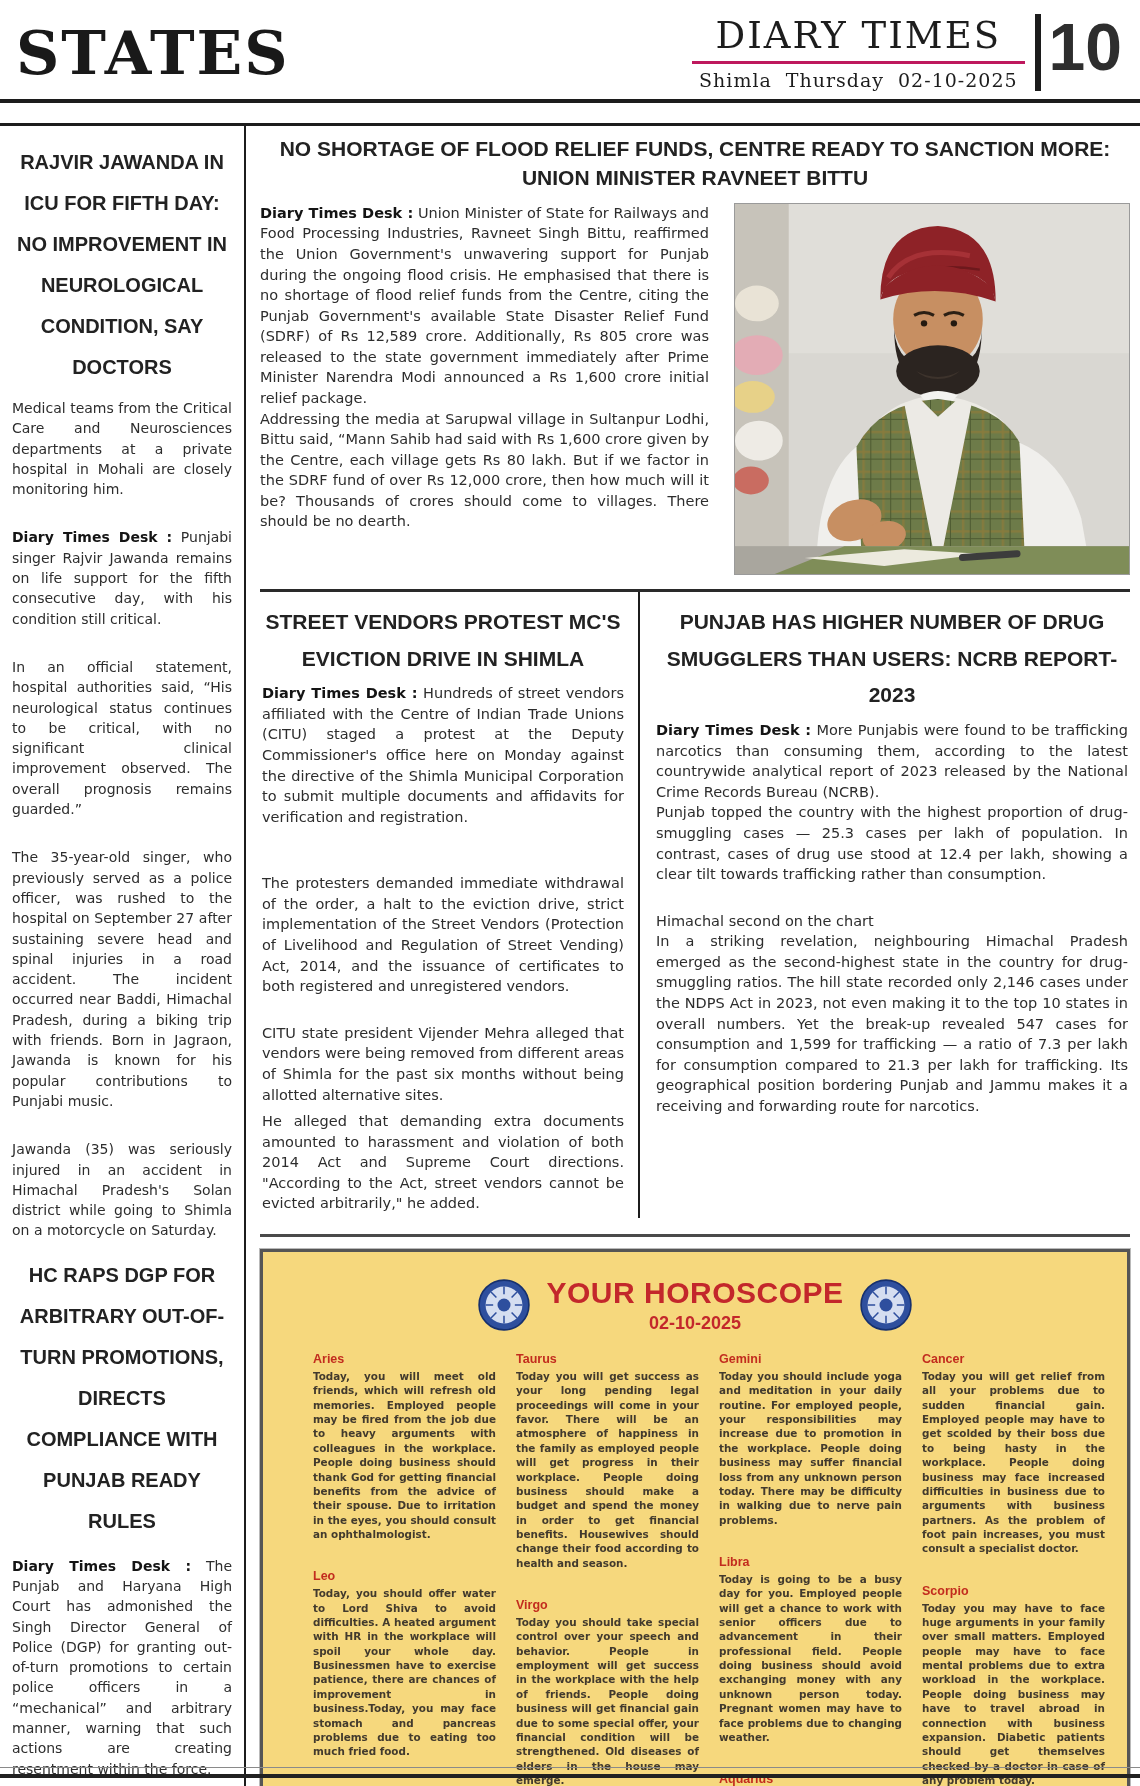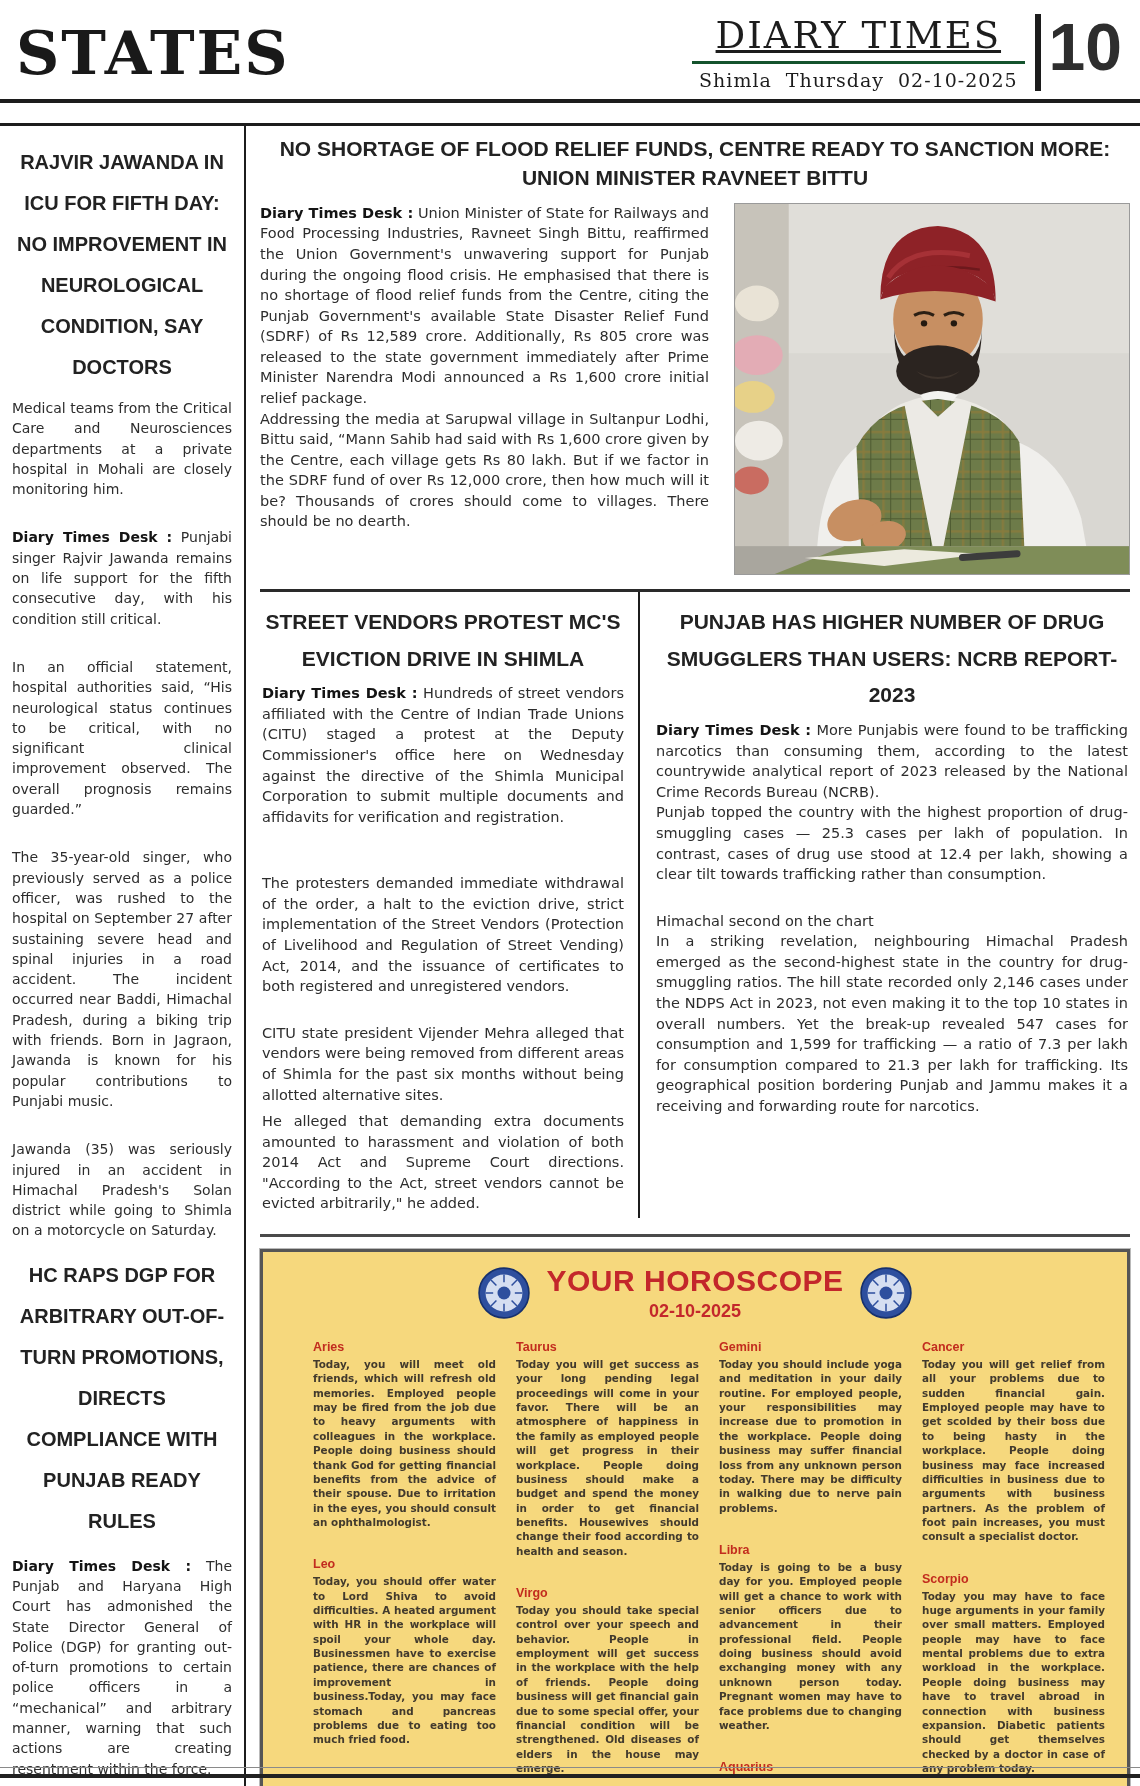--- a/index.html
+++ b/index.html
@@ -13,21 +13,21 @@
   .header {
     display:flex; justify-content:space-between; align-items:center;
     padding:14px 16px 8px 16px; border-bottom:4px solid #1c1c1c;
   }
   .section-title {
     font-family:"DejaVu Serif", serif; font-size:60px; font-weight:700;
     letter-spacing:2px; line-height:1; color:#191919;
   }
   .masthead-block { display:flex; align-items:stretch; gap:10px; }
   .masthead-text { text-align:center; font-family:"DejaVu Serif", serif; color:#1d1d1d; }
-  .masthead-title { font-size:37px; letter-spacing:2px; border-bottom:3px solid #14532d; padding:0 6px 4px 6px;text-decoration:underline; }
+  .masthead-title { font-size:37px; letter-spacing:2px; border-bottom:3px solid #be185d; padding:0 6px 4px 6px; }
   .dateline { font-size:19px; padding-top:5px; letter-spacing:1px; }
   .dateline span { margin:0 7px; }
   .page-number {
     border-left:6px solid #1c1c1c; padding:2px 2px 0 8px;
     font-family:"Liberation Sans", sans-serif; font-weight:700;
     font-size:66px; line-height:0.95; color:#2e2e2e;
   }
   
   .content { display:flex; border-top:3px solid #1c1c1c; margin-top:20px; }
   .left-col {
@@ -64,21 +64,21 @@
   .gap-lg { margin-top:46px !important; }
   .gap-md { margin-top:26px !important; }
   .gap-sm { margin-top:6px !important; }
   
   .rule-above-box { border-top:3px solid #4a4a4a; margin-top:16px; }
   .horoscope-box {
     margin-top:12px; background:#f6d87d;
     border:3px solid #555; box-shadow:0 0 0 1px #b9b9b9;
     height:578px; overflow:hidden;
   }
-  .h-header { display:flex; justify-content:center; align-items:center; gap:16px; padding-top:12px; }
+  .h-header { display:flex; justify-content:center; align-items:center; gap:16px; padding-top:24px; }
   .h-logo { width:52px; height:52px; }
   .h-titleblock { text-align:center; }
   .h-title {
     font-family:"Liberation Sans", sans-serif; font-weight:700;
     font-size:30px; letter-spacing:0.5px; color:#c3272b;
   }
   .h-date { font-size:18px; font-weight:700; color:#c3272b; margin-top:3px; font-family:"Liberation Sans", sans-serif; }
   .h-grid {
     display:grid; grid-template-columns:repeat(4, 1fr);
     gap:0 20px; padding:18px 22px 16px 50px;
@@ -115,21 +115,21 @@
 
   <div class="left-col">
     <div class="headline hl-left">RAJVIR JAWANDA IN ICU FOR FIFTH DAY: NO IMPROVEMENT IN NEUROLOGICAL CONDITION, SAY DOCTORS</div>
     <p>Medical teams from the Critical Care and Neurosciences departments at a private hospital in Mohali are closely monitoring him.</p>
     <p><span class="byline">Diary Times Desk :</span> <span>Punjabi singer Rajvir Jawanda remains on life support for the fifth consecutive day, with his condition still critical.</span></p>
     <p>In an official statement, hospital authorities said, “His neurological status continues to be critical, with no significant clinical improvement observed. The overall prognosis remains guarded.”</p>
     <p>The 35-year-old singer, who previously served as a police officer, was rushed to the hospital on September 27 after sustaining severe head and spinal injuries in a road accident. The incident occurred near Baddi, Himachal Pradesh, during a biking trip with friends. Born in Jagraon, Jawanda is known for his popular contributions to Punjabi music.</p>
     <p>Jawanda (35) was seriously injured in an accident in Himachal Pradesh's Solan district while going to Shimla on a motorcycle on Saturday.</p>
 
     <div class="headline hl-left" style="margin-top:-14px">HC RAPS DGP FOR ARBITRARY OUT-OF-TURN PROMOTIONS, DIRECTS COMPLIANCE WITH PUNJAB READY RULES</div>
-    <p style="margin-top:14px"><span class="byline">Diary Times Desk :</span> <span>The Punjab and Haryana High Court has admonished the State Director General of Police (DGP) for granting out-of-turn promotions to certain police officers in a “mechanical” and arbitrary manner, warning that such actions are creating resentment within the force.</span></p>
+    <p style="margin-top:14px"><span class="byline">Diary Times Desk :</span> <span>The Punjab and Haryana High Court has admonished the Singh Director General of Police (DGP) for granting out-of-turn promotions to certain police officers in a “mechanical” and arbitrary manner, warning that such actions are creating resentment within the force.</span></p>
 
   </div>
 
   <div class="main-col">
 
     <div>
       <div class="headline hl-flood">NO SHORTAGE OF FLOOD RELIEF FUNDS, CENTRE READY TO SANCTION MORE: UNION MINISTER RAVNEET BITTU</div>
       <div class="flood-row">
         <div class="flood-text body-text">
           <p><span class="byline">Diary Times Desk :</span> <span>Union Minister of State for Railways and Food Processing Industries, Ravneet Singh Bittu, reaffirmed the Union Government's unwavering support for Punjab during the ongoing flood crisis. He emphasised that there is no shortage of flood relief funds from the Centre, citing the Punjab Government's available State Disaster Relief Fund (SDRF) of Rs 12,589 crore. Additionally, Rs 805 crore was released to the state government immediately after Prime Minister Narendra Modi announced a Rs 1,600 crore initial relief package.</span></p>
@@ -184,21 +184,21 @@
             <rect x="225" y="350" width="62" height="7" rx="3.5" fill="#3c3c3c" transform="rotate(-4 256 353)"></rect>
           </svg>
         </div>
       </div>
       <div class="section-rule"></div>
     </div>
 
     <div class="two-cols">
       <div class="vendors-col">
         <div class="headline hl-lower">STREET VENDORS PROTEST MC'S EVICTION DRIVE IN SHIMLA</div>
-        <p><span class="byline">Diary Times Desk :</span> <span>Hundreds of street vendors affiliated with the Centre of Indian Trade Unions (CITU) staged a protest at the Deputy Commissioner's office here on Wednesday against the directive of the Shimla Municipal Corporation to submit multiple documents and affidavits for verification and registration.</span></p>
+        <p><span class="byline">Diary Times Desk :</span> <span>Hundreds of street vendors affiliated with the Centre of Indian Trade Unions (CITU) staged a protest at the Deputy Commissioner's office here on Monday against the directive of the Shimla Municipal Corporation to submit multiple documents and affidavits for verification and registration.</span></p>
         <p class="gap-lg">The protesters demanded immediate withdrawal of the order, a halt to the eviction drive, strict implementation of the Street Vendors (Protection of Livelihood and Regulation of Street Vending) Act, 2014, and the issuance of certificates to both registered and unregistered vendors.</p>
         <p class="gap-md">CITU state president Vijender Mehra alleged that vendors were being removed from different areas of Shimla for the past six months without being allotted alternative sites.</p>
         <p class="gap-sm">He alleged that demanding extra documents amounted to harassment and violation of both 2014 Act and Supreme Court directions. "According to the Act, street vendors cannot be evicted arbitrarily," he added.</p>
       </div>
       <div class="drugs-col">
         <div class="headline hl-lower">PUNJAB HAS HIGHER NUMBER OF DRUG SMUGGLERS THAN USERS: NCRB REPORT-2023</div>
         <p><span class="byline">Diary Times Desk :</span> <span>More Punjabis were found to be trafficking narcotics than consuming them, according to the latest countrywide analytical report of 2023 released by the National Crime Records Bureau (NCRB).</span></p>
         <p>Punjab topped the country with the highest proportion of drug-smuggling cases — 25.3 cases per lakh of population. In contrast, cases of drug use stood at 12.4 per lakh, showing a clear tilt towards trafficking rather than consumption.</p>
         <p class="gap-md">Himachal second on the chart</p>
         <p>In a striking revelation, neighbouring Himachal Pradesh emerged as the second-highest state in the country for drug-smuggling ratios. The hill state recorded only 2,146 cases under the NDPS Act in 2023, not even making it to the top 10 states in overall numbers. Yet the break-up revealed 547 cases for consumption and 1,599 for trafficking — a ratio of 7.3 per lakh for consumption compared to 21.3 per lakh for trafficking. Its geographical position bordering Punjab and Jammu makes it a receiving and forwarding route for narcotics.</p>

